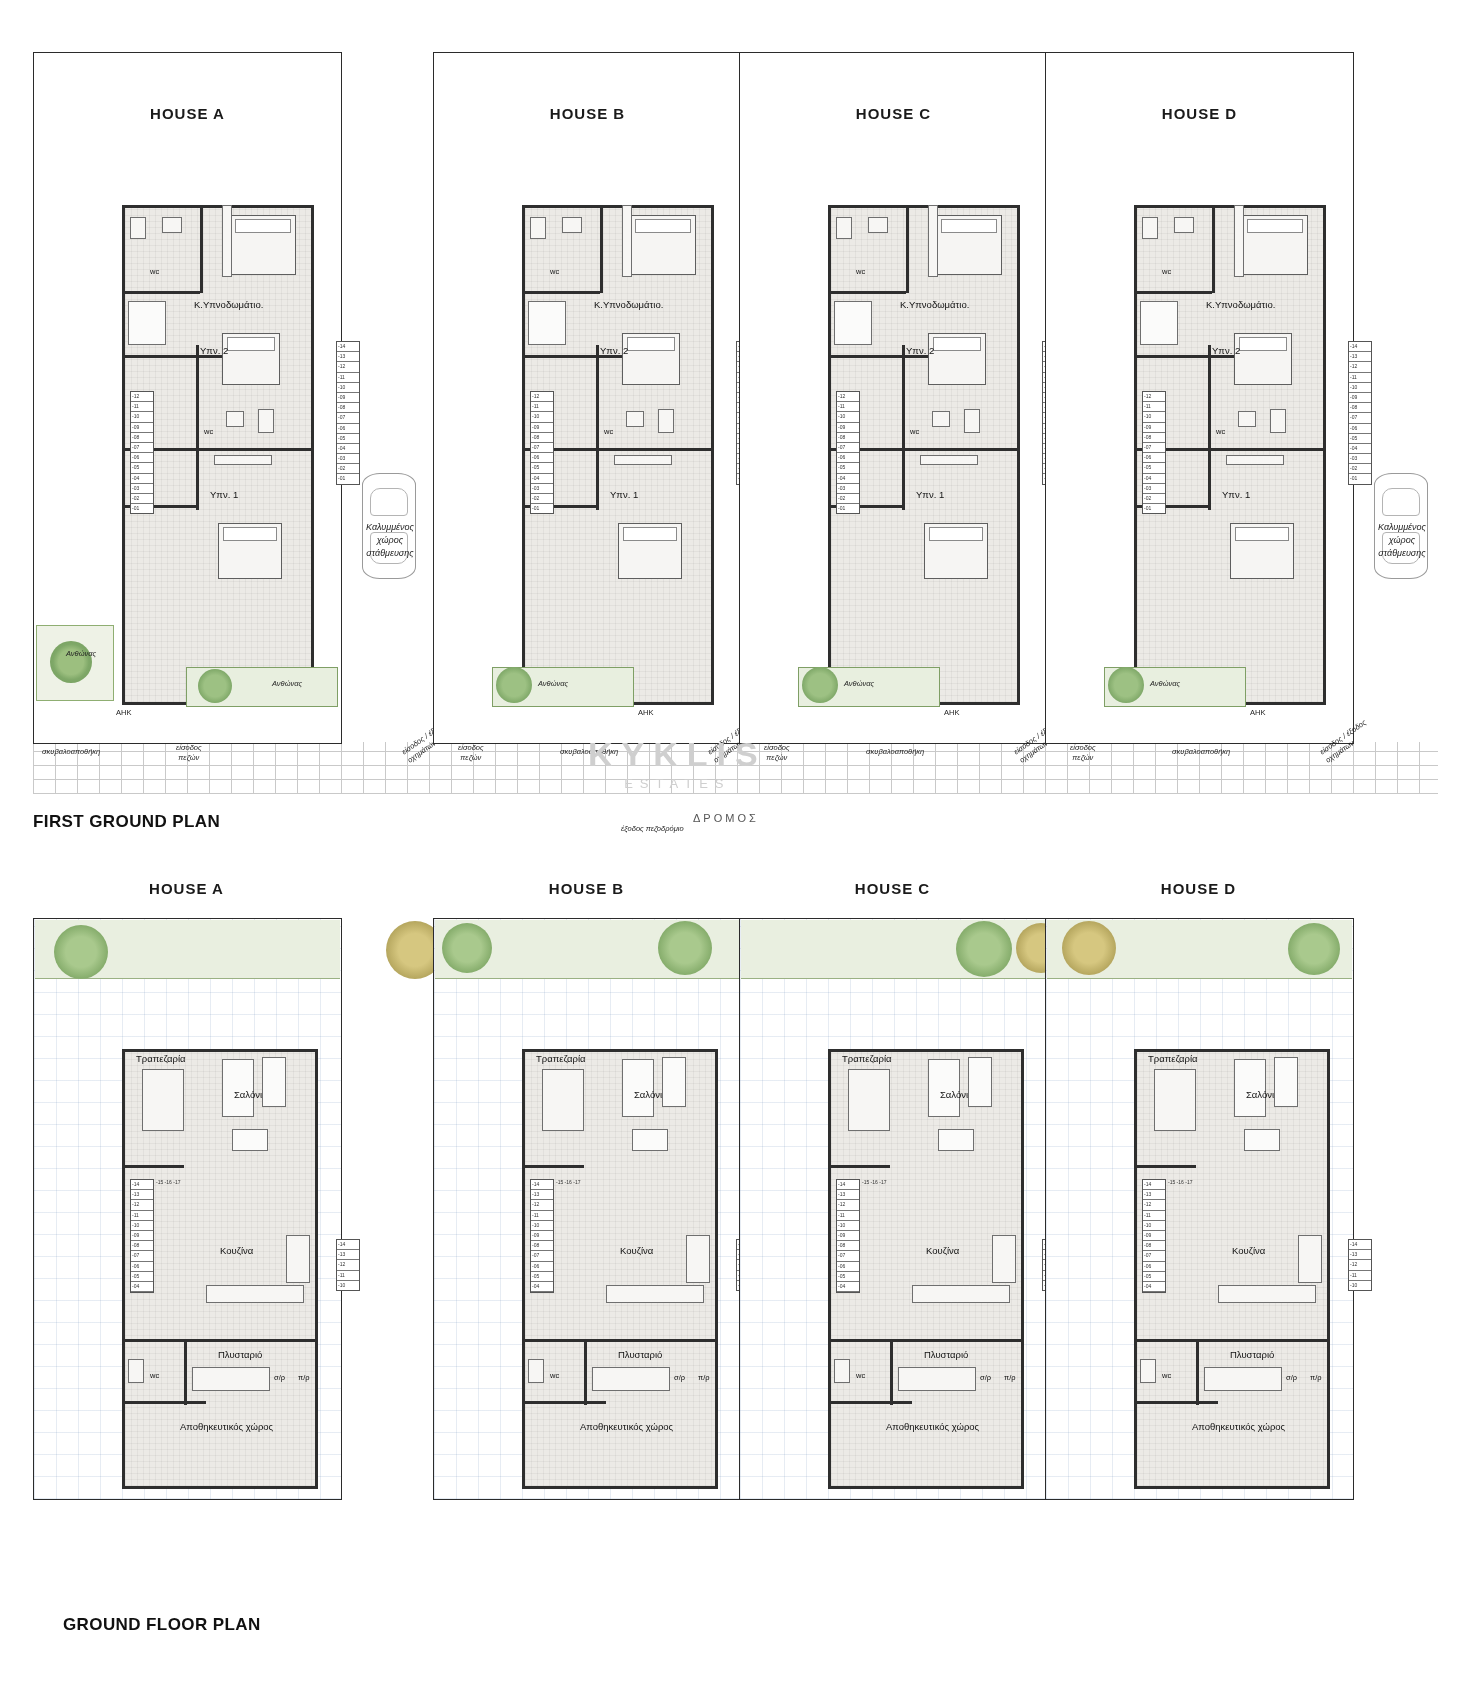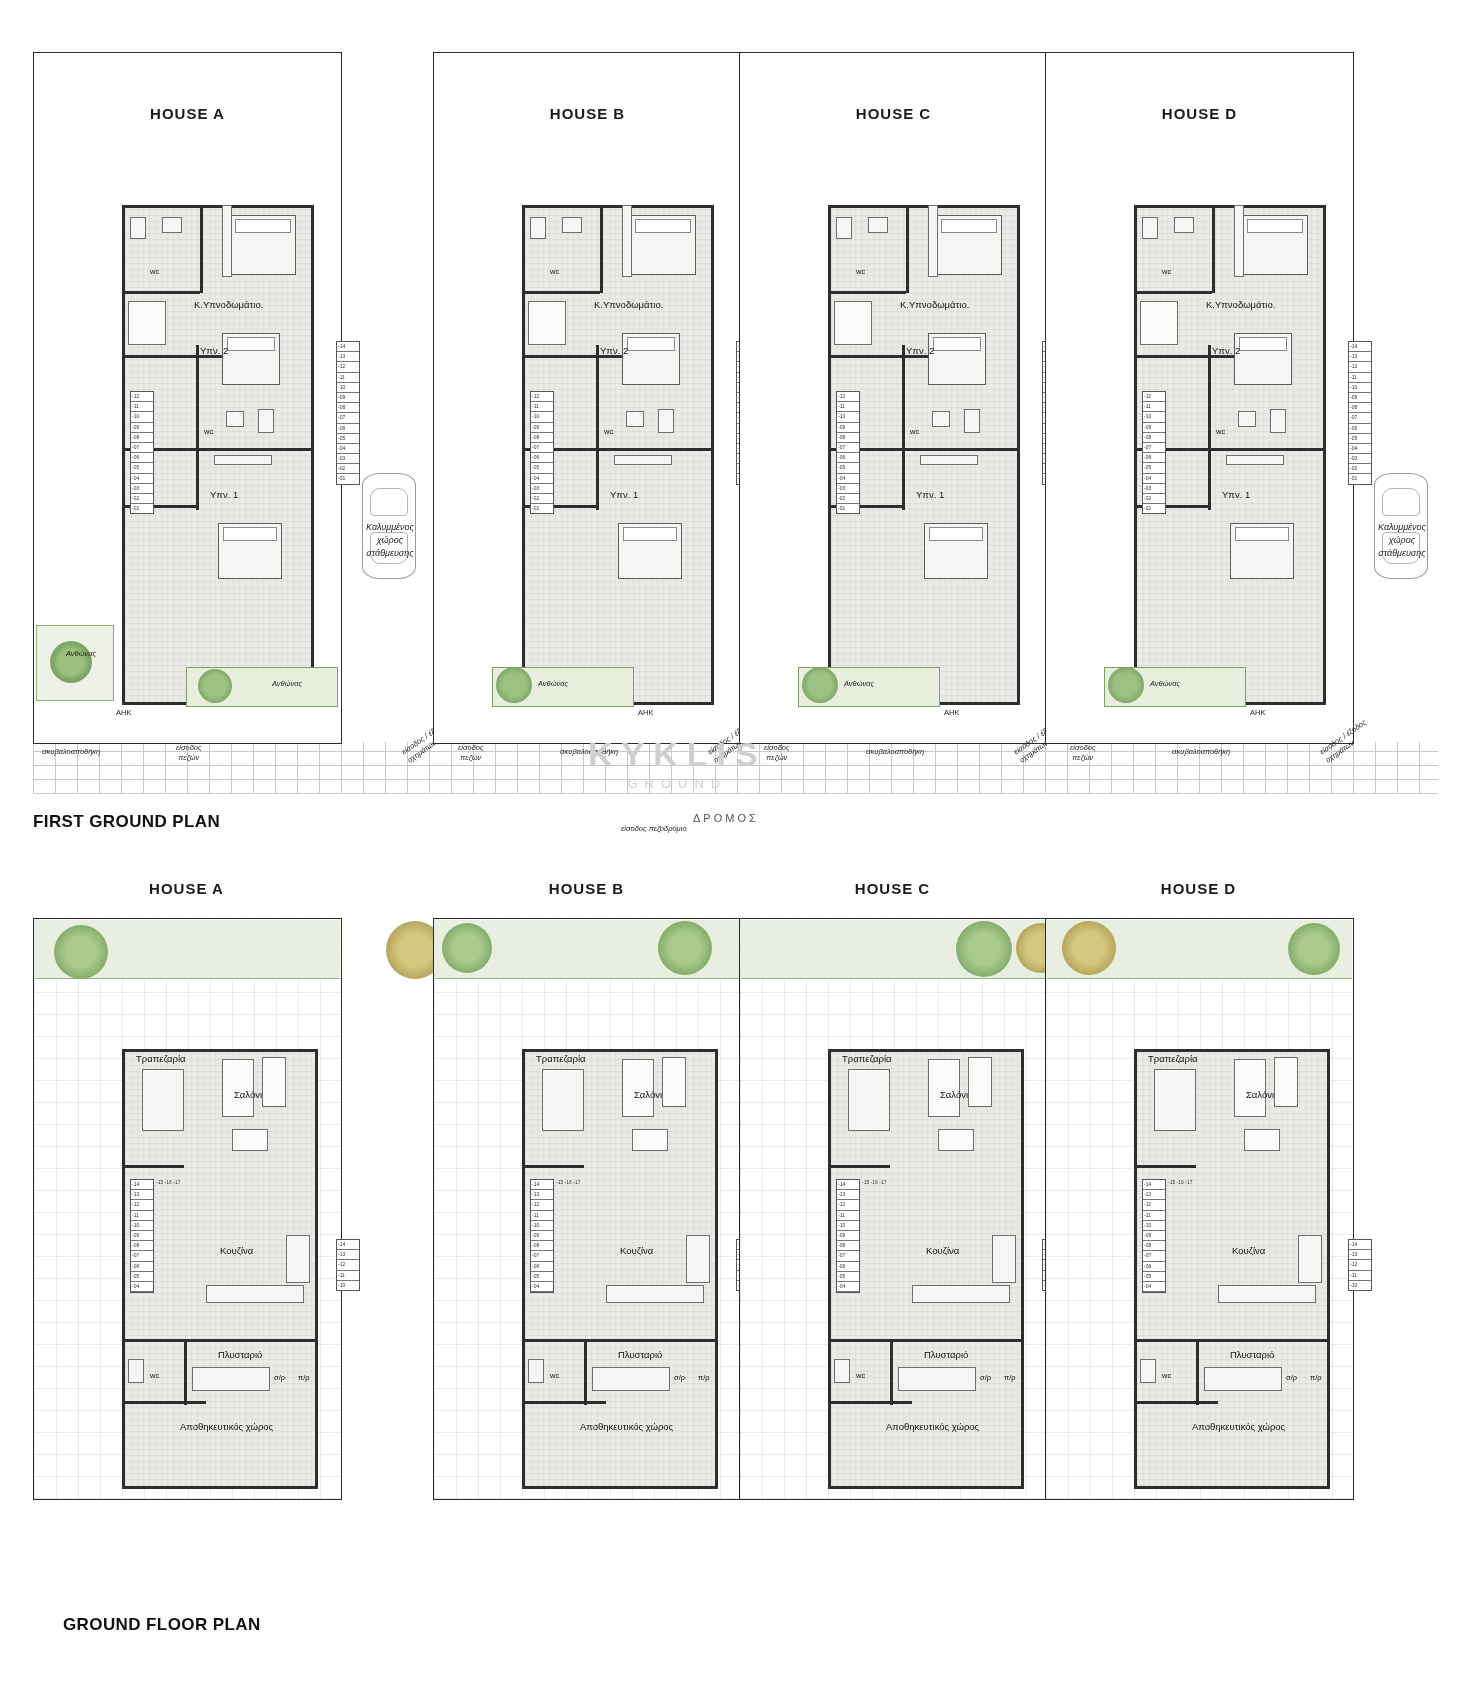--- a/index.html
+++ b/index.html
@@ -66,21 +66,21 @@
   .gf-green{position:absolute;left:1px;right:1px;top:1px;height:58px;background:#e9efe0;border-bottom:1px solid #9ab183;}
   .gf-plan{position:absolute;left:88px;top:130px;width:196px;height:440px;}
 </style>
 </head>
 <body>
 
 <div id="first-floor">
 
   <div class="pave" style="left:0;top:690px;width:1405px;height:52px;"></div>
   <div class="road-label" style="left:660px;top:760px;">ΔΡΟΜΟΣ</div>
-  <div class="note" style="left:588px;top:772px;">είσοδος πεζοδρόμιο</div>
+  <div class="note" style="left:588px;top:772px;">έξοδος πεζοδρόμιο</div>
 
   <div class="ff-unit u0">
     <div class="house-label">HOUSE A</div>
 
     <div class="ff-plan">
       <div class="ff-shell">
           <div class="hatch"></div>
         </div>
 
       <div class="wall" style="left:0;top:86px;width:78px;height:3px;"></div>
@@ -403,21 +403,21 @@
     <div class="note" style="left:126px;top:694px;">σκυβαλοαποθήκη</div>
     <div class="note rot" style="left:272px;top:696px;line-height:10px;">
       <span>είσοδος / έξοδος</span><br>
       <span>οχημάτων</span>
     </div>
   </div>
 </div>
 
 <div class="watermark">
   <div class="w1">KYKLIS</div>
-  <div class="w2">GROUND</div>
+  <div class="w2">ESTATES</div>
 </div>
 
 <div class="plan-title" style="position:absolute;left:33px;top:812px;">FIRST GROUND PLAN</div>
 
 <div id="ground-floor">
 
   <div class="gf-house-label" style="left:0;width:307px;">HOUSE A</div>
   <div class="gf-house-label" style="left:400px;width:307px;">HOUSE B</div>
   <div class="gf-house-label" style="left:706px;width:307px;">HOUSE C</div>
   <div class="gf-house-label" style="left:1012px;width:307px;">HOUSE D</div>

